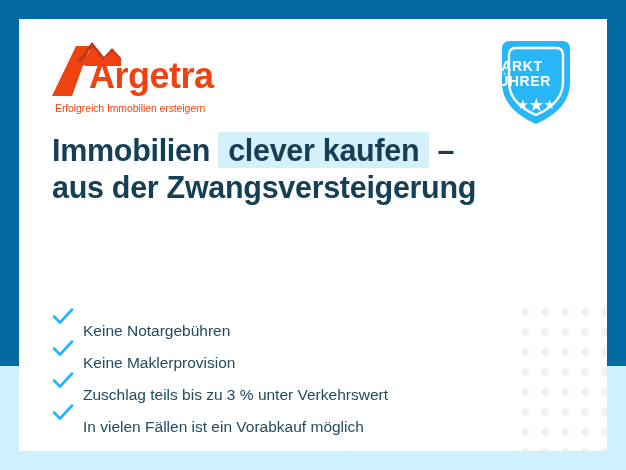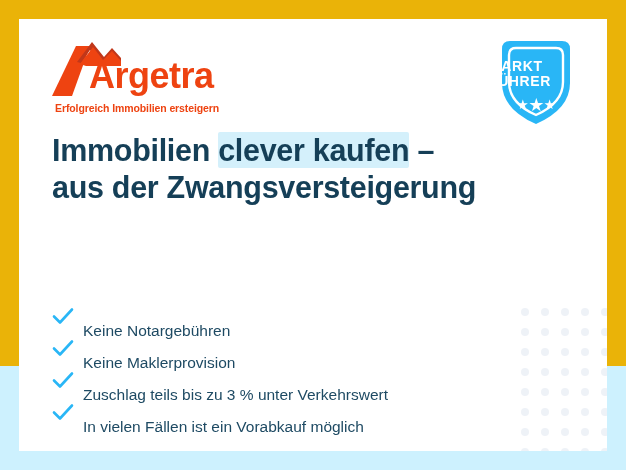--- a/index.html
+++ b/index.html
@@ -12,21 +12,21 @@
 
   body {
     font-family: "Liberation Sans", sans-serif;
     background: #cdf1fe;
   }
 
   #ad-banner {
     position: relative;
     width: 626px;
     height: 366px;
-    background: #eab308;
+    background: #0369a1;
   }
 
   
   #card {
     position: absolute;
     left: 19px;
     top: 19px;
     width: 588px;
     height: 432px;
     background: #ffffff;
@@ -66,21 +66,21 @@
     font-weight: 700;
     letter-spacing: -0.5px;
     color: #ee4311;
     line-height: 1;
   }
   .logo-tag {
     position: absolute;
     left: 3px;
     top: 62px;
     font-size: 10.5px;
-    font-weight: 700;
+    font-weight: 400;
     letter-spacing: -0.1px;
     color: #ee4311;
     white-space: nowrap;
   }
 
   
   .badge {
     position: absolute;
     left: 470px;
     top: 16px;
@@ -118,21 +118,21 @@
     top: 113px;
     width: 500px;
     font-size: 30.5px;
     font-weight: 700;
     color: #153f57;
     line-height: 37px;
     letter-spacing: -0.3px;
   }
   .hl {
     background: #d4f0fb;
-    padding: 1px 0;
+    padding: 1px 10px;
     border-radius: 2px;
   }
 
   
   .subhead {
     position: absolute;
     left: 33px;
     top: 203px;
     width: 510px;
     font-size: 18.5px;

